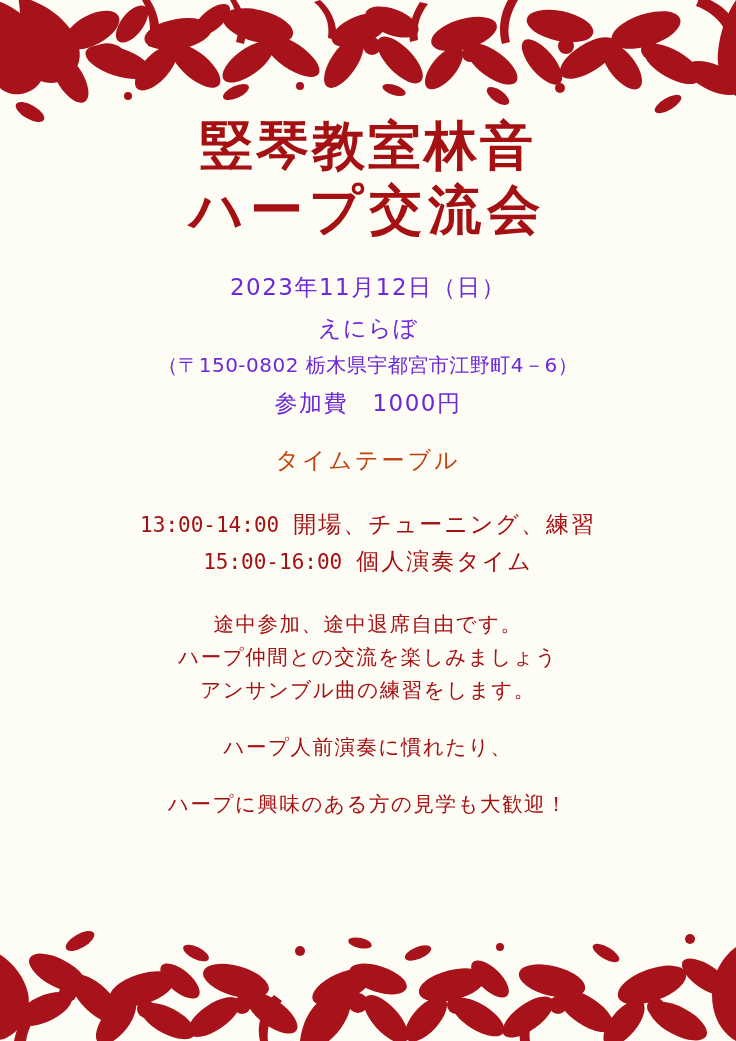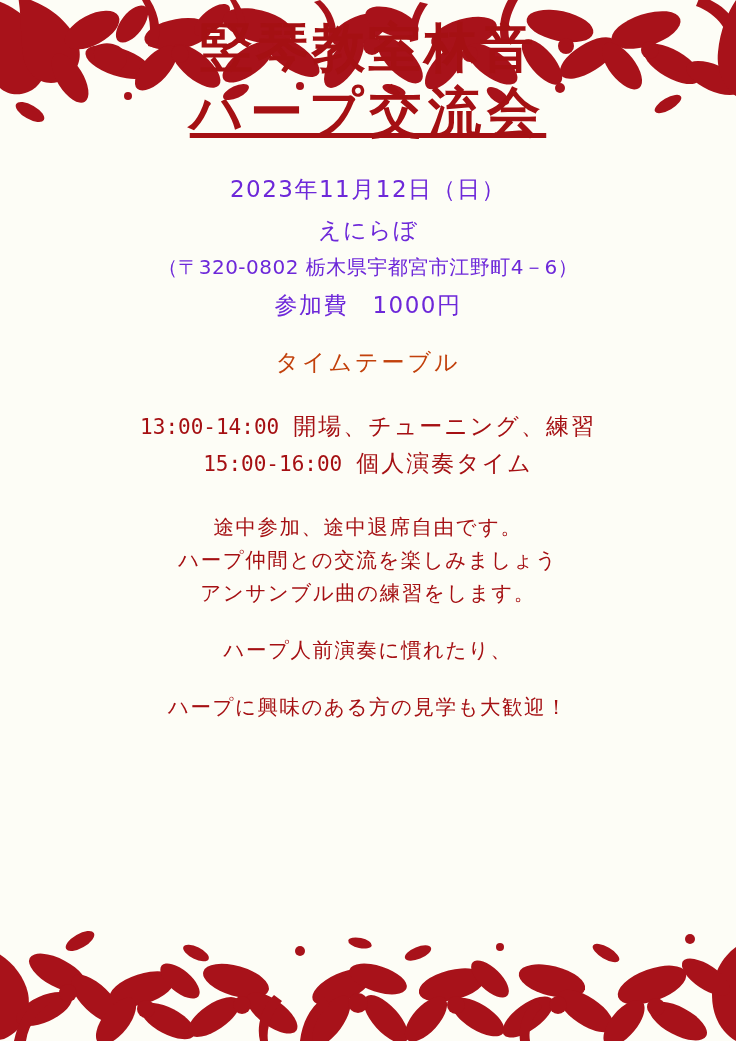--- a/index.html
+++ b/index.html
@@ -28,38 +28,37 @@
   }
   .border-top { top: 0; height: 150px; }
   .border-bottom { bottom: 0; height: 160px; }
 
   
   .content {
     position: relative;
     z-index: 3;
     text-align: center;
     color: #a60f12;
-    margin-top: 20px;
+    padding-top: 118px;
   }
 
   .title-block {
     line-height: 1.05;
   }
   .title-line {
     font-family: "DejaVu Sans", sans-serif;
     font-weight: bold;
     font-size: 53px;
     letter-spacing: 3px;
     color: #a51013;
     margin: 0;
   }
   .title-line.second {
     margin-top: 8px;
     letter-spacing: 6px;
-    text-decoration: underline;
   }
 
   .info-block {
     margin-top: 30px;
     font-size: 23px;
     line-height: 1.75;
     letter-spacing: 1.5px;
     color: #6d28d9;
   }
   .info-line.small {
@@ -97,20 +96,21 @@
     margin-left: 14px;
     letter-spacing: 2px;
   }
 
   .note-block {
     margin-top: 28px;
     font-size: 20.5px;
     line-height: 1.62;
     letter-spacing: 1.5px;
     color: #a51013;
+    font-family: Liberation Mono, monospace;
   }
   .note-block.second { margin-top: 24px; }
   .note-block.third { margin-top: 24px; }
 
   svg { display: block; }
 </style>
 </head>
 <body>
 
 <div class="poster">
@@ -244,21 +244,21 @@
   <div class="content">
 
     <div class="title-block">
       <div class="title-line first">竪琴教室林音</div>
       <div class="title-line second">ハープ交流会</div>
     </div>
 
     <div class="info-block">
       <div class="info-line">2023年11月12日（日）</div>
       <div class="info-line">えにらぼ</div>
-      <div class="info-line small">（〒320-0802 栃木県宇都宮市江野町4－6）</div>
+      <div class="info-line small">（〒150-0802 栃木県宇都宮市江野町4－6）</div>
       <div class="info-line">参加費　1000円</div>
     </div>
 
     <div class="timetable-heading">タイムテーブル</div>
 
     <ul class="timetable">
       <li class="tt-row">
         <span class="tt-time">13:00-14:00</span><span class="tt-desc">開場、チューニング、練習</span>
       </li>
       <li class="tt-row">

